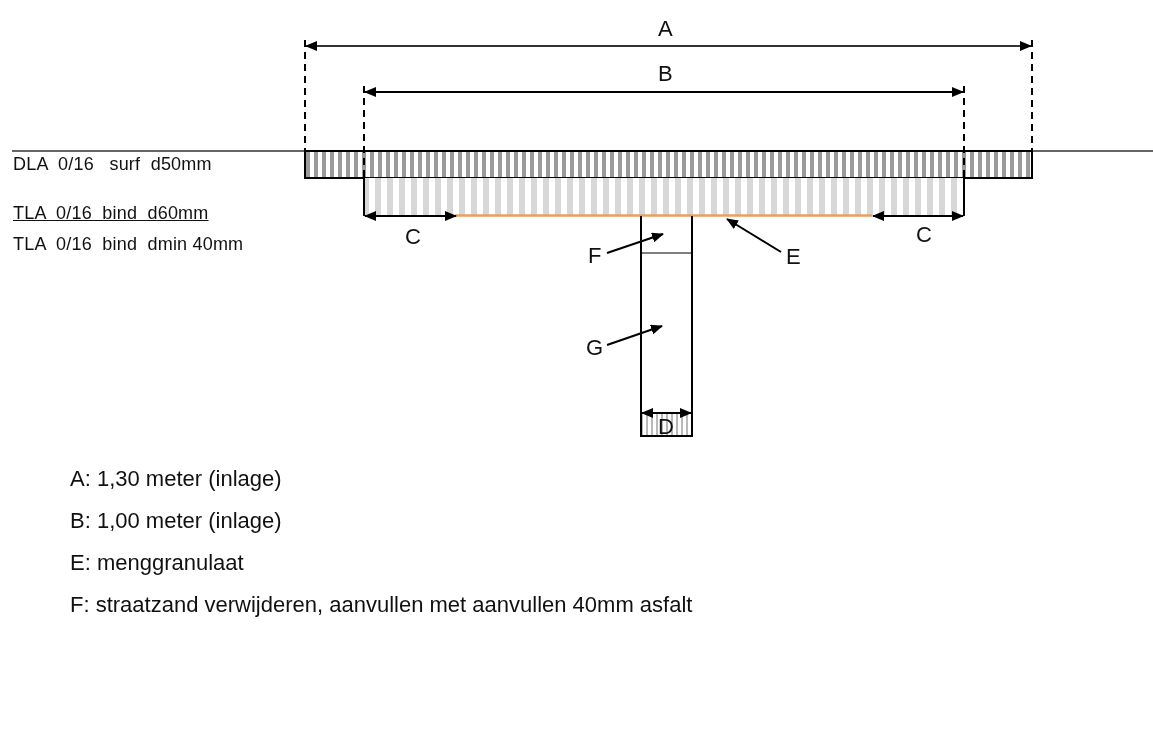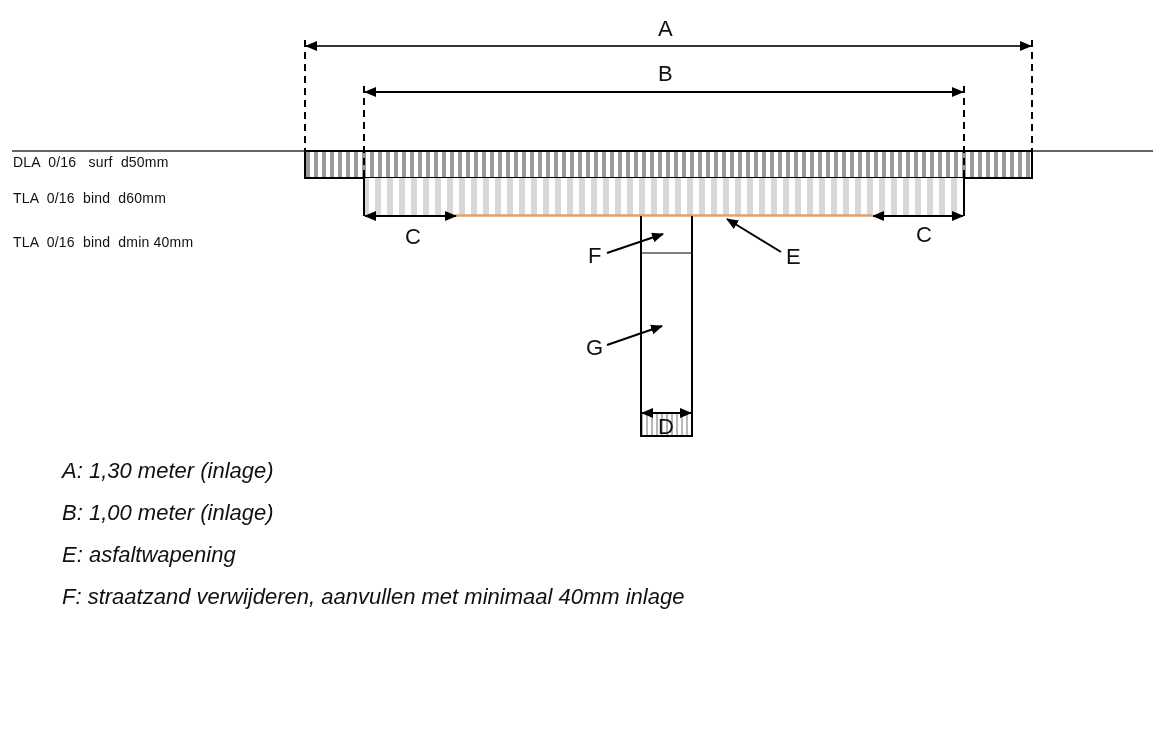--- a/index.html
+++ b/index.html
@@ -1,21 +1,21 @@
 <!DOCTYPE html>
 <html><head>
   <meta charset="utf-8">
   <style>
     html, body { margin: 0; padding: 0; background: #ffffff; }
     body { width: 1153px; height: 745px; position: relative; overflow: hidden;
            font-family: "Liberation Sans", "DejaVu Sans", sans-serif; color: #111; }
     #diagram { position: absolute; left: 0; top: 0; }
-    .layer-label { position: absolute; left: 13px; font-size: 14px; letter-spacing: 0.2px; white-space: pre; line-height: 1; }
+    .layer-label { position: absolute; left: 13px; font-size: 18px; letter-spacing: 0.2px; white-space: pre; line-height: 1; }
     .dim-label { font-family: "Liberation Sans", "DejaVu Sans", sans-serif; font-size: 22px; fill: #111; }
-    .legend { position: absolute; left: 54px; top: 448px; margin: 8px; padding: 0; list-style: none; font-style: italic; }
+    .legend { position: absolute; left: 54px; top: 448px; margin: 16px; padding: 0; list-style: none; }
     .legend li { font-size: 22px; height: 42px; line-height: 30px; white-space: nowrap; }
   </style>
 </head>
 <body>
 
 <svg id="diagram" width="1153" height="745" viewBox="0 0 1153 745" xmlns="http://www.w3.org/2000/svg">
   <defs>
     <pattern id="stripeDark" patternUnits="userSpaceOnUse" width="8" height="10">
       <rect x="0" y="0" width="8" height="10" fill="#ffffff"></rect>
       <rect x="2" y="0" width="4" height="10" fill="#9a9a9a"></rect>
@@ -76,21 +76,21 @@
   <text class="dim-label" x="786" y="264">E</text>
 
   <line x1="607" y1="253" x2="663" y2="234" stroke="#000" stroke-width="2" marker-end="url(#arrowEnd)"></line>
   <text class="dim-label" x="588" y="263">F</text>
 
   <line x1="607" y1="345" x2="662" y2="326" stroke="#000" stroke-width="2" marker-end="url(#arrowEnd)"></line>
   <text class="dim-label" x="586" y="355">G</text>
 </svg>
 
 <div class="layer-label" style="top:155px;">DLA  0/16   surf  d50mm</div>
-<div class="layer-label" style="top:191px;">TLA  0/16  bind  d60mm</div>
+<div class="layer-label" style="top:204px;text-decoration:underline;">TLA  0/16  bind  d60mm</div>
 <div class="layer-label" style="top:235px;">TLA  0/16  bind  dmin 40mm</div>
 
 <ul class="legend">
   <li>A: 1,30 meter (inlage)</li>
   <li>B: 1,00 meter (inlage)</li>
-  <li>E: asfaltwapening</li>
-  <li>F: straatzand verwijderen, aanvullen met minimaal 40mm inlage</li>
+  <li>E: menggranulaat</li>
+  <li>F: straatzand verwijderen, aanvullen met aanvullen 40mm asfalt</li>
 </ul>
 
 </body></html>

